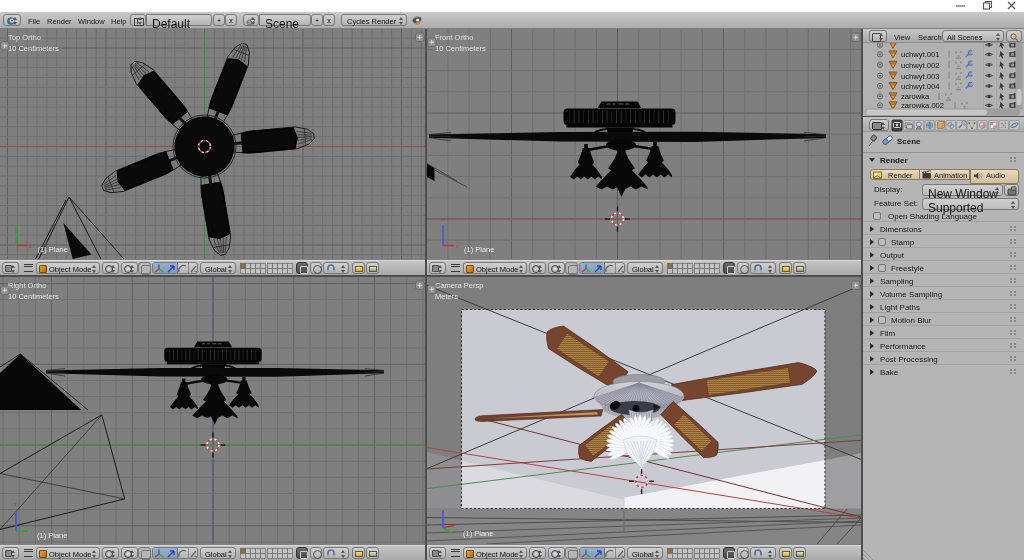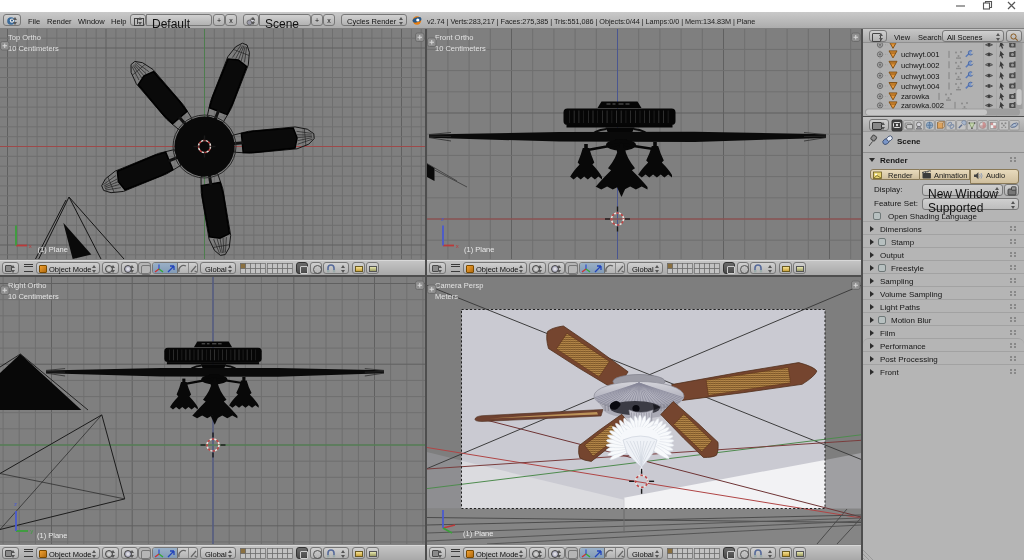--- a/index.html
+++ b/index.html
@@ -90,21 +90,20 @@
     <div class="w" style="left:323px;width:12px;font-size:7px;text-align:center;line-height:11px;">x</div>
     <div class="w" style="left:341px;width:66px;">
         <span class="tx" style="left:5px;font-size:7.5px;">Cycles Render</span>
         <span class="ar"></span>
       </div>
     <svg width="13" height="11" style="position:absolute;left:410px;top:3px;">
         <circle cx="7" cy="5.5" r="4.2" fill="#e87d0d"></circle>
         <ellipse cx="7" cy="4.8" rx="4.6" ry="2.4" fill="#265787" transform="rotate(-18 7 4.8)"></ellipse>
         <circle cx="7.8" cy="5" r="1.6" fill="#fff"></circle>
       </svg>
-      <div class="menu" style="left:427px;color:#1c1c1c;font-size:7.3px;letter-spacing:-0.05px;">v2.74 | Verts:283,217 | Faces:275,385 | Tris:551,086 | Objects:0/44 | Lamps:0/0 | Mem:134.83M | Plane</div>
   </div>
 
   <div id="vtl" class="abs" style="left:0;top:29px;width:425px;height:230px;">
       <svg width="425" height="230" style="position:absolute;left:0;top:0;">
 <rect width="425" height="230" fill="#7f7f7f"></rect>
 <line x1="7.5" y1="0" x2="7.5" y2="230" stroke="#606060" stroke-width="1"></line>
 <line x1="17.3" y1="0" x2="17.3" y2="230" stroke="#6f6f6f" stroke-width="1"></line>
 <line x1="27.2" y1="0" x2="27.2" y2="230" stroke="#6f6f6f" stroke-width="1"></line>
 <line x1="37.1" y1="0" x2="37.1" y2="230" stroke="#6f6f6f" stroke-width="1"></line>
 <line x1="46.9" y1="0" x2="46.9" y2="230" stroke="#6f6f6f" stroke-width="1"></line>
@@ -1477,20 +1476,20 @@
         <span class="nm">Performance</span>
         <span class="dots"></span>
       </div>
 <div class="sec" style="top:234px;">
         <span class="tri-r"></span>
         <span class="nm">Post Processing</span>
         <span class="dots"></span>
       </div>
 <div class="sec" style="top:247px;">
         <span class="tri-r"></span>
-        <span class="nm">Front</span>
+        <span class="nm">Bake</span>
         <span class="dots"></span>
       </div>
       <svg width="14" height="14" style="position:absolute;left:0;bottom:0;">
         <path d="M0 4 L10 14 M0 8 L6 14 M0 12 L2 14" stroke="#9a9a9a" stroke-width="1"></path>
       </svg>
 </div>
 </div>
 
 </body></html>

